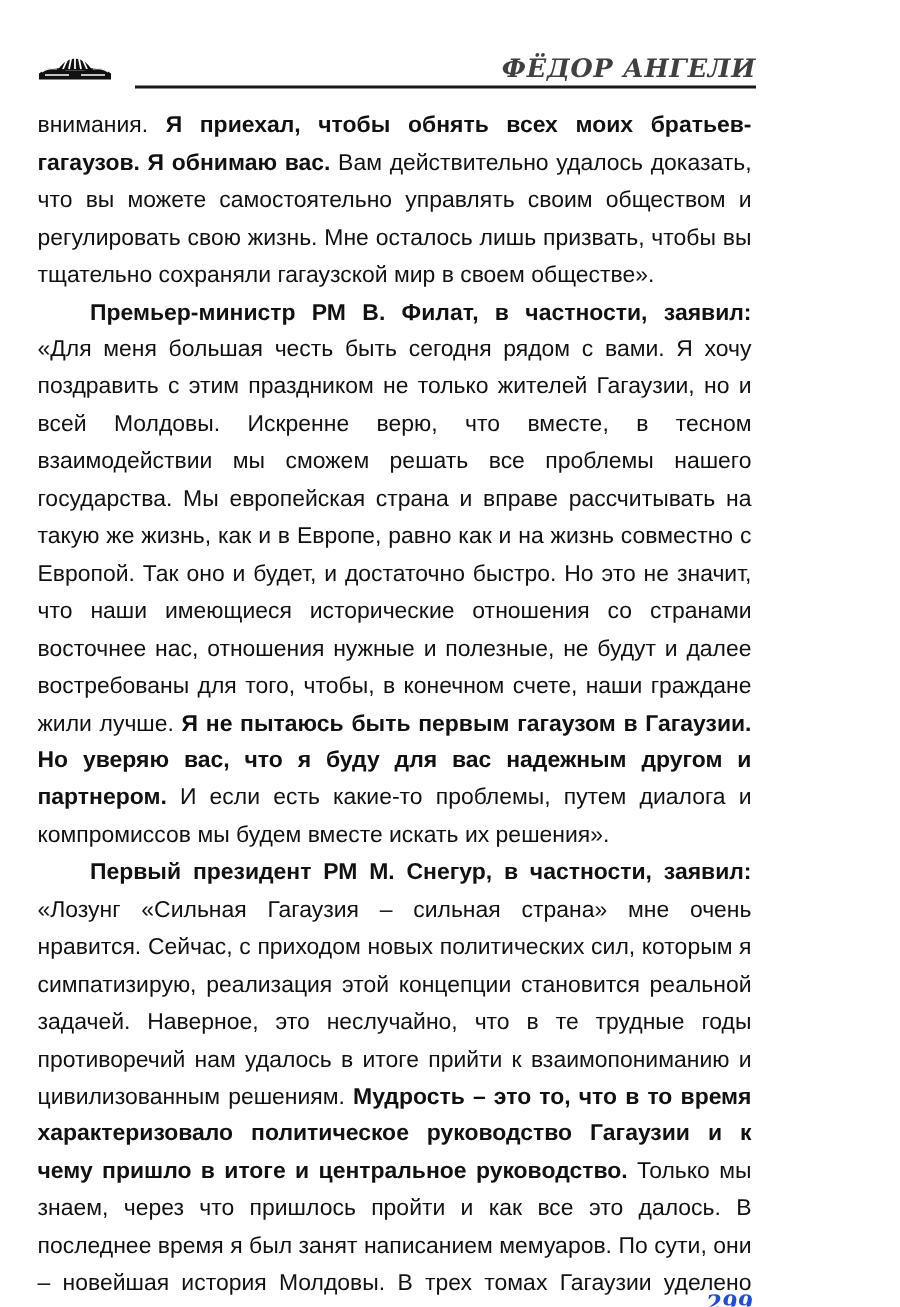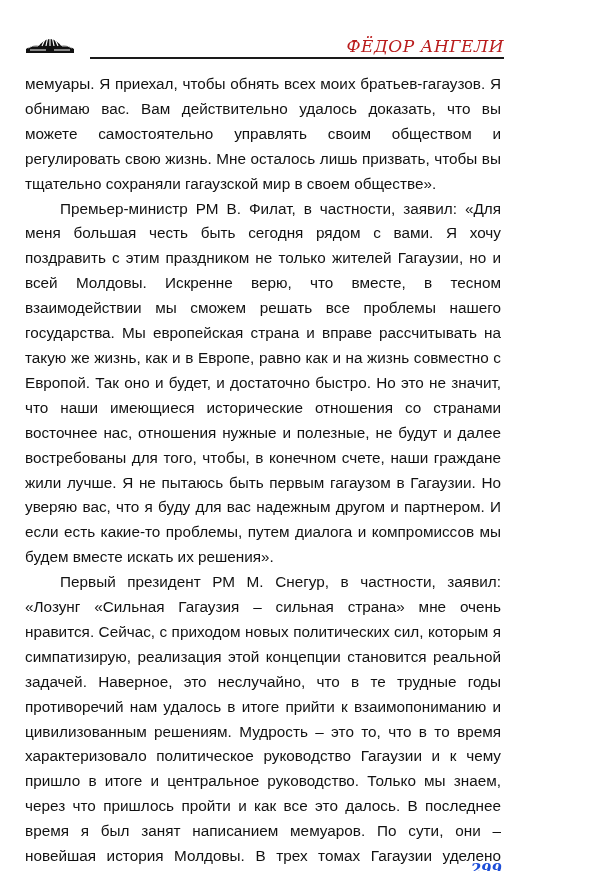--- a/index.html
+++ b/index.html
@@ -1,41 +1,41 @@
 <!DOCTYPE html>
 <html><head>
 <meta charset="utf-8">
 <style>
   html, body { margin:0; padding:0; background:#ffffff; }
   body { width:600px; height:871px; position:relative; overflow:hidden; color:#111; }
   .header { position:absolute; left:0; top:0; width:600px; height:66px; }
   .ornament { position:absolute; left:24px; top:33px; width:52px; height:22px; }
   .rule { position:absolute; left:90px; top:57px; width:414px; height:2px; background:#1a1a1a; }
-  .author { position:absolute; right:96px; top:36px; font-family:"DejaVu Serif", serif; font-weight:normal; font-style:italic; font-size:17px; letter-spacing:0.5px; color:#b91c1c; }
+  .author { position:absolute; right:96px; top:36px; font-family:"DejaVu Serif", serif; font-weight:bold; font-style:italic; font-size:17px; letter-spacing:0.5px; color:#404040; }
   .text { position:absolute; left:25px; top:72px; width:476px; font-family:"Liberation Sans", sans-serif; font-size:15.3px; line-height:24.9px; text-align:justify; }
   .text p { margin:0; }
   .indent { text-indent:35px; }
-  b { font-weight:normal; }
+  b { font-weight:bold; }
   .pagenum { position:absolute; right:98px; top:860px; font-family:"DejaVu Serif", serif; font-weight:bold; font-style:italic; font-size:15px; color:#1d4ed8; }
 </style>
 </head>
 <body>
 
 <div class="header">
   <svg class="ornament" viewBox="0 0 52 22">
     <path d="M14 14 Q26 -2 38 14 Z" fill="#111"></path>
     <path d="M18 13 L22 4 M22 13 L24 3 M26 13 L26 2 M30 13 L28 3 M34 13 L30 4" stroke="#fff" stroke-width="1.2"></path>
     <path d="M2 16 Q10 10 20 14 L32 14 Q42 10 50 16 L50 20 L2 20 Z" fill="#111"></path>
     <path d="M6 17 L22 17 M30 17 L46 17" stroke="#fff" stroke-width="1"></path>
     <path d="M4 15 Q8 12 14 13" stroke="#fff" stroke-width="0.8" fill="none"></path>
     <path d="M48 15 Q44 12 38 13" stroke="#fff" stroke-width="0.8" fill="none"></path>
   </svg>
   <div class="rule"></div>
   <div class="author">ФЁДОР АНГЕЛИ</div>
 </div>
 
 <div class="text" id="body-text">
-    <p><span>мемуары. </span><b>Я приехал, чтобы обнять всех моих братьев-гагаузов. Я обнимаю вас.</b><span> Вам действительно удалось доказать, что вы можете самостоятельно управлять своим обществом и регулировать свою жизнь. Мне осталось лишь призвать, чтобы вы тщательно  сохраняли гагаузской мир в своем обществе».</span></p>
+    <p><span>внимания. </span><b>Я приехал, чтобы обнять всех моих братьев-гагаузов. Я обнимаю вас.</b><span> Вам действительно удалось доказать, что вы можете самостоятельно управлять своим обществом и регулировать свою жизнь. Мне осталось лишь призвать, чтобы вы тщательно  сохраняли гагаузской мир в своем обществе».</span></p>
     <p class="indent"><b>Премьер-министр РМ В. Филат, в частности, заявил:</b><span> «Для меня большая честь быть сегодня рядом с вами. Я хочу поздравить с этим праздником не только жителей Гагаузии, но и всей Молдовы. Искренне верю, что вместе, в тесном взаимодействии мы сможем решать все проблемы нашего государства. Мы европейская страна и вправе рассчитывать на такую же жизнь, как и в Европе, равно как и на жизнь совместно с Европой. Так оно и будет, и достаточно быстро. Но это не значит, что наши имеющиеся исторические отношения со странами восточнее нас, отношения нужные и полезные, не будут и далее востребованы для того, чтобы, в конечном счете, наши граждане жили лучше. </span><b>Я не пытаюсь быть первым гагаузом в Гагаузии. Но уверяю вас, что я буду для вас надежным другом и партнером.</b><span> И если есть какие-то проблемы, путем диалога и компромиссов мы будем вместе искать их решения».</span></p>
     <p class="indent"><b>Первый президент РМ М. Снегур, в частности, заявил:</b><span> «Лозунг «Сильная Гагаузия – сильная страна» мне очень нравится. Сейчас, с приходом новых политических сил, которым я симпатизирую, реализация этой концепции становится реальной задачей. Наверное, это неслучайно, что в те трудные годы противоречий нам удалось в итоге прийти к взаимопониманию  и цивилизованным решениям. </span><b>Мудрость – это то, что в то время характеризовало политическое руководство Гагаузии и к чему пришло в итоге и центральное руководство.</b><span> Только мы знаем, через что пришлось пройти  и как все это далось. В последнее время я был занят написанием мемуаров. По сути, они – новейшая история Молдовы. В трех томах Гагаузии уделено достаточное место. Это издание я привез в дар гагаузской региональной библиотеке и готов мемуары подарить также Комратскому университету».</span></p>
   </div>
 
 <div class="pagenum">299</div>
 
 </body></html>

